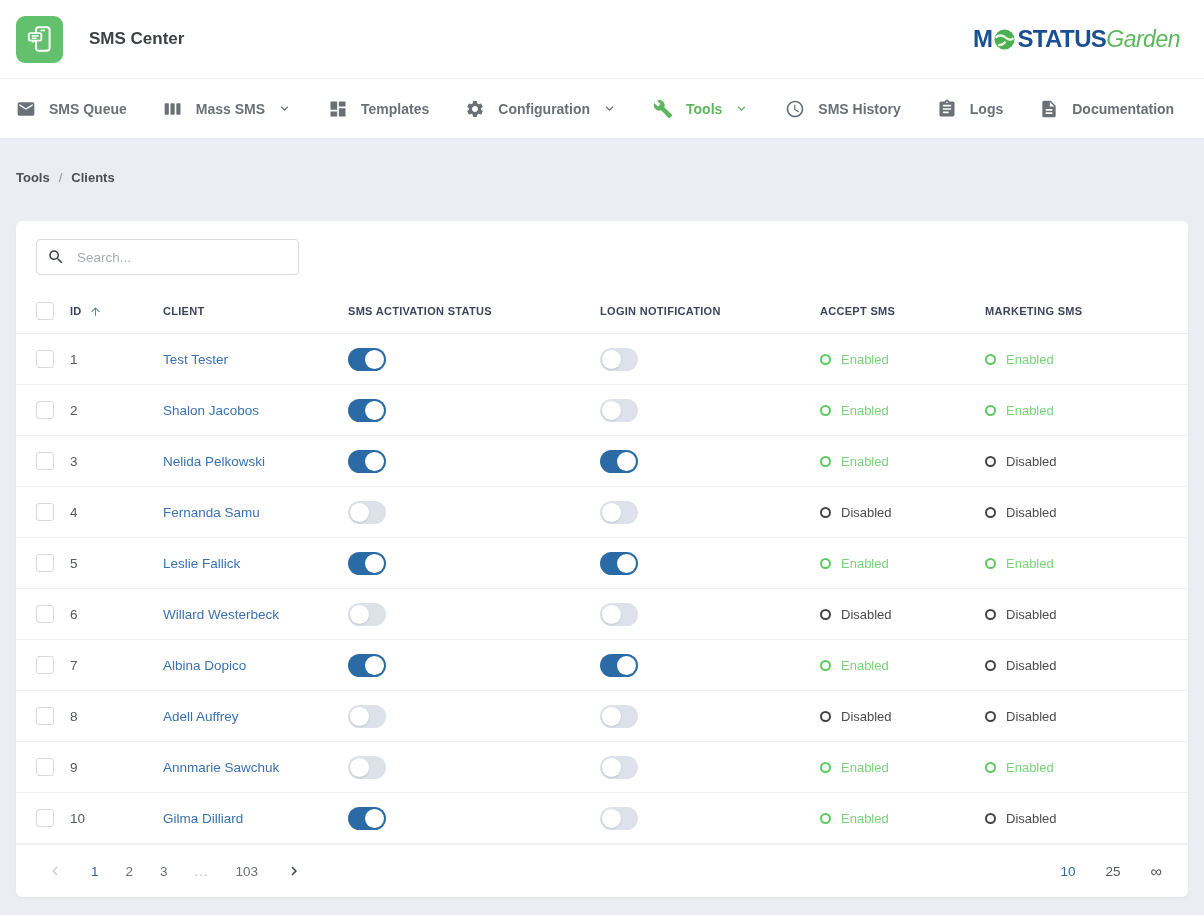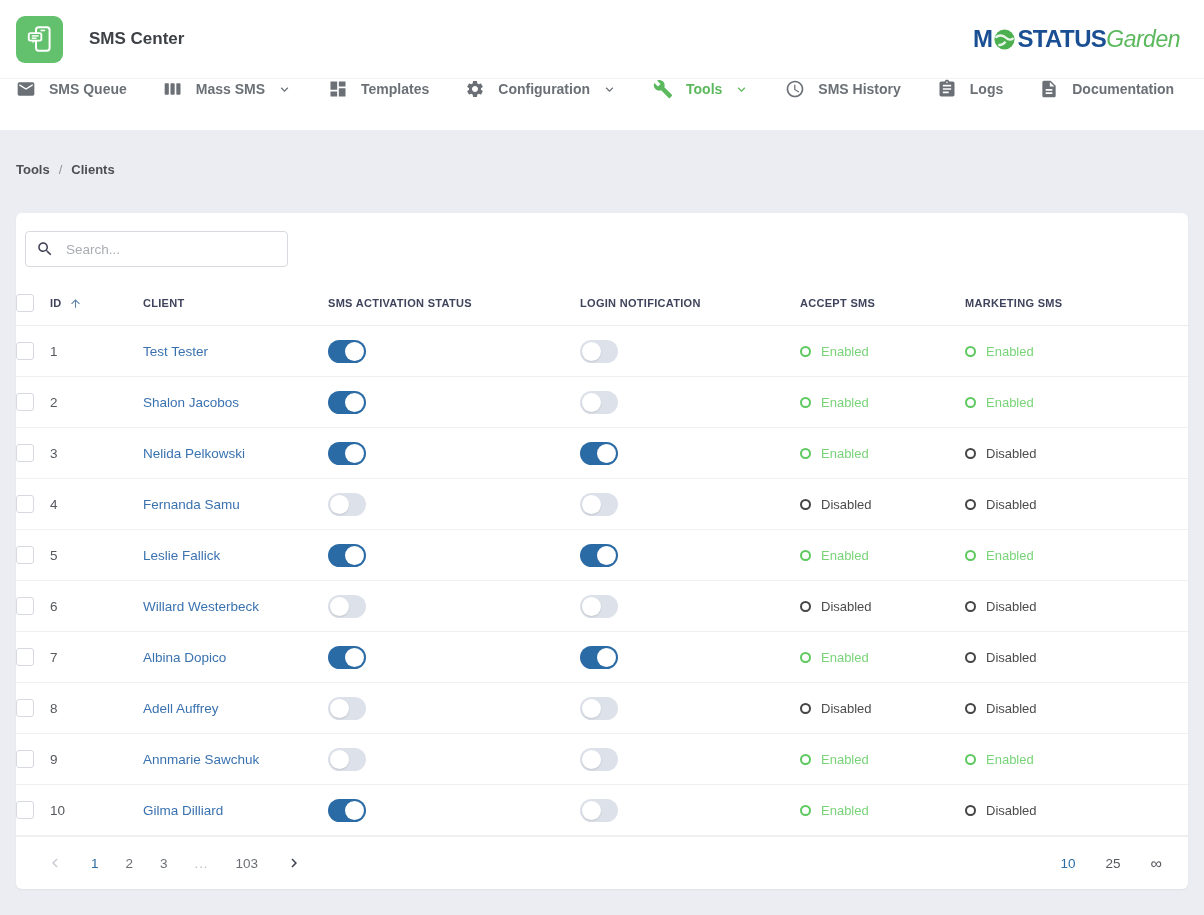--- a/index.html
+++ b/index.html
@@ -17,41 +17,41 @@
   .logo-box{width:47px;height:47px;background:var(--logo-green);border-radius:9px;display:flex;align-items:center;justify-content:center;flex:0 0 auto;}
   .logo-box svg{width:32px;height:32px;}
   .app-title{font-size:17px;font-weight:700;color:#3d4045;margin-left:26px;}
   .brand{margin-left:auto;display:flex;align-items:center;line-height:1;}
   .brand-navy{color:var(--navy);font-size:24px;font-weight:700;letter-spacing:-0.6px;}
   .brand-globe{width:23px;height:23px;margin:0 1px;display:inline-block;}
   .brand-globe svg{width:23px;height:23px;display:block;}
   .brand-green{color:var(--accent);font-size:23px;font-weight:400;font-style:italic;letter-spacing:-0.5px;}
 
   
-  .navbar{height:52px;background:#fff;border-top:1px solid #f1f2f4;display:flex;align-items:flex-start;padding:0 16px;gap:36px;}
+  .navbar{height:60px;background:#fff;border-top:1px solid #f1f2f4;display:flex;align-items:center;padding:0 16px;gap:36px;}
   .nav-item{display:flex;align-items:center;gap:13px;color:var(--nav);font-size:14px;font-weight:700;cursor:pointer;white-space:nowrap;}
   .nav-item svg.nav-ic{width:20px;height:20px;fill:var(--nav);}
   .nav-item svg.nav-chev{width:15px;height:15px;fill:var(--nav);margin-left:-1px;}
   .nav-item.active{color:var(--accent);}
   .nav-item.active svg{fill:var(--accent);}
 
   
   .breadcrumb{padding:30px 16px 33px;font-size:13px;line-height:20px;color:#4b4e53;}
   .bc-section,.bc-page{font-weight:600;color:#4b4e53;}
   .bc-sep{color:#90949a;margin:0 9px;font-weight:400;}
 
   
   .card{margin:0 16px;background:#fff;border-radius:6px;box-shadow:0 1px 2px rgba(25,30,40,.05);}
-  .search-wrap{padding:18px 9px 14px;}
+  .search-wrap{padding:18px 20px 14px;}
   .search-box{width:263px;height:36px;border:1px solid #d7dbe0;border-radius:4px;display:flex;align-items:center;padding:0 10px;background:#fff;}
   .search-box svg{width:18px;height:18px;fill:#3f4254;flex:0 0 auto;}
   .search-input{border:none;outline:none;margin-left:10px;width:100%;font-size:13.5px;color:#555;font-family:"Liberation Sans",sans-serif;background:transparent;}
   .search-input::placeholder{color:#a9adb3;}
 
-  .grid-row{display:grid;grid-template-columns:34px 93px 185px 252px 220px 165px 1fr;align-items:center;}
+  .grid-row{display:grid;grid-template-columns:34px 93px 185px 252px 220px 165px 1fr;align-items:center;padding-left:20px;}
   .thead{height:45px;border-bottom:1px solid #ececee;}
   .th{font-size:11px;font-weight:700;color:var(--head-text);letter-spacing:.3px;display:flex;align-items:center;cursor:default;}
   .th.sortable{cursor:pointer;}
   .sort-arrow{width:13px;height:13px;fill:#5b80a8;margin-left:7px;}
   .trow{height:51px;border-bottom:1px solid #f0f0f1;}
   .checkbox{width:18px;height:18px;border:1px solid #d6dae0;border-radius:3px;background:#fff;cursor:pointer;}
   .id-cell{font-size:13.5px;color:#55585d;}
   .client-link{font-size:13.5px;color:var(--link);text-decoration:none;cursor:pointer;}
 
   .toggle{width:38px;height:23px;border-radius:12px;position:relative;cursor:pointer;}

